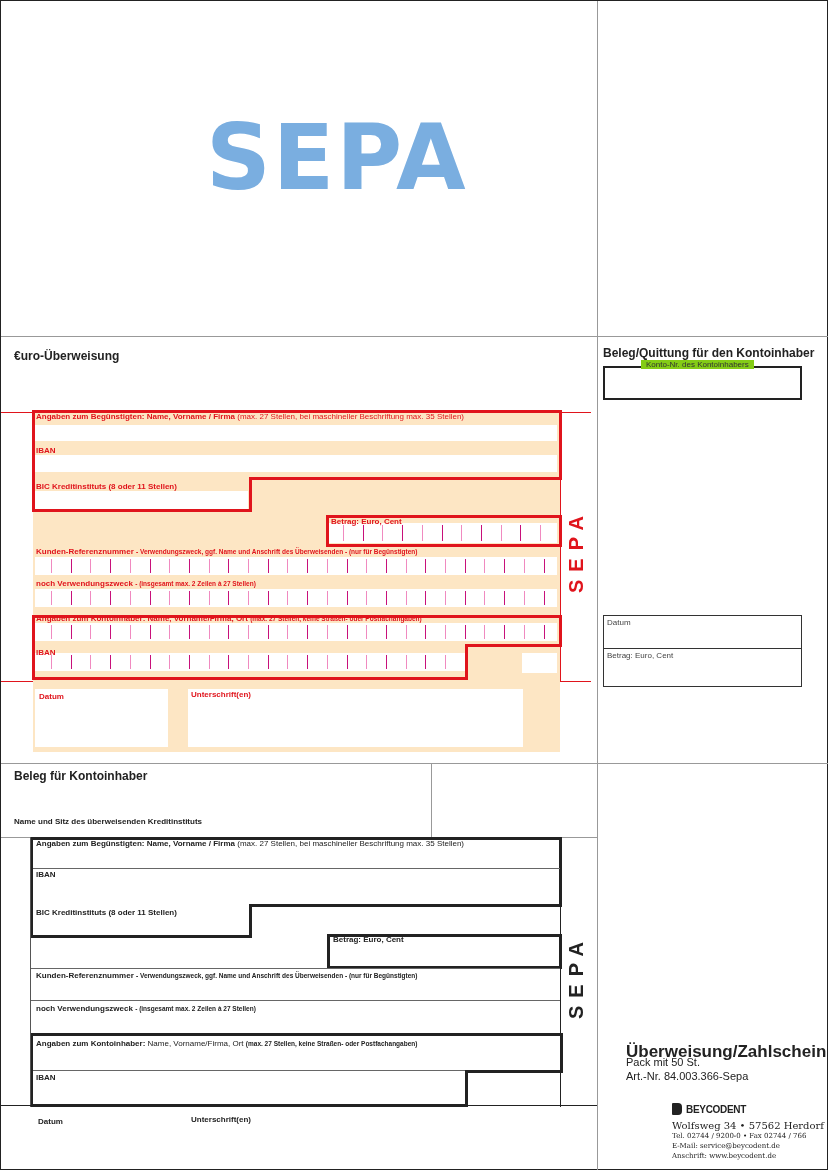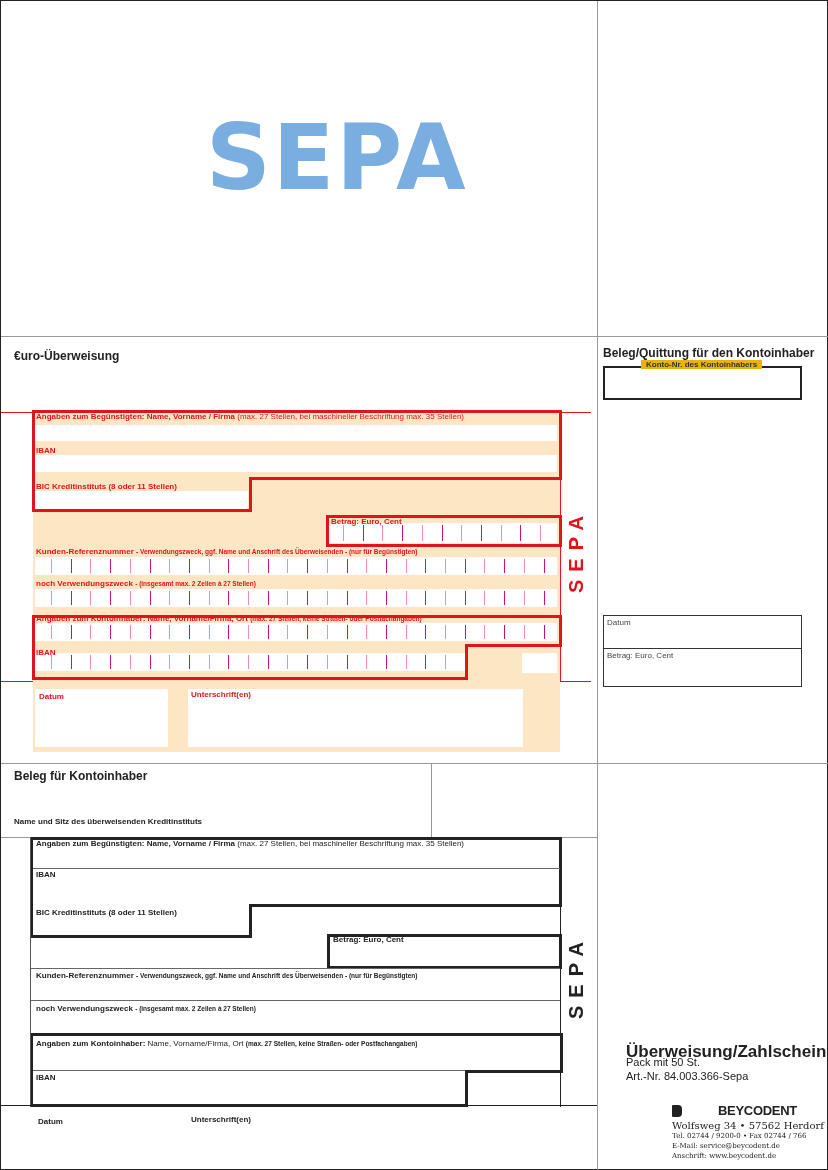--- a/index.html
+++ b/index.html
@@ -70,21 +70,21 @@
   <div class="lbl red" style="left:35px;top:578px;"><span>noch Verwendungszweck</span> <span class="s">- (insgesamt max. 2 Zeilen à 27 Stellen)</span></div>
   <div class="lbl red" style="left:35px;top:613px;"><span>Angaben zum Kontoinhaber: Name, Vorname/Firma, Ort</span> <span class="s">(max. 27 Stellen, keine Straßen- oder Postfachangaben)</span></div>
   <div class="lbl red" style="left:35px;top:647px;">IBAN</div>
   <div class="lbl red" style="left:38px;top:691px;">Datum</div>
   <div class="lbl red" style="left:190px;top:689px;">Unterschrift(en)</div>
 
   <div class="vsepa red" style="left:564px;top:592px;">SEPA</div>
 
   <div class="abs title" style="left:602px;top:345px;">Beleg/Quittung für den Kontoinhaber</div>
   <div class="abs" style="left:602px;top:365px;width:199px;height:34px;border:2px solid #222;"></div>
-  <div class="abs" style="left:640px;top:359px;padding:0 5px;background:#eab308;font-size:8px;font-weight:bold;color:#333;">Konto-Nr. des Kontoinhabers</div>
+  <div class="abs" style="left:640px;top:359px;padding:0 5px;background:#84cc16;font-size:8px;font-weight:normal;color:#333;">Konto-Nr. des Kontoinhabers</div>
 
   <div class="rcell" style="top:614px;height:34px;"><span>Datum</span></div>
   <div class="rcell" style="top:647px;height:39px;"><span>Betrag: Euro, Cent</span></div>
 
   <div class="abs title" style="left:13px;top:768px;">Beleg für Kontoinhaber</div>
   <div class="abs" style="left:430px;top:762px;width:1px;height:75px;background:#999;"></div>
   <div class="lbl" style="left:13px;top:816px;color:#222;">Name und Sitz des überweisenden Kreditinstituts</div>
   <div class="abs" style="left:0;top:836px;width:596px;height:1px;background:#999;"></div>
 
   <div class="boxk" style="left:29px;top:836px;width:532px;height:70px;border-bottom:none;"></div>
@@ -114,21 +114,21 @@
   <div class="lbl" style="left:190px;top:1114px;color:#222;">Unterschrift(en)</div>
 
   <div class="vsepa" style="left:564px;top:1018px;color:#222;">SEPA</div>
 
   <div class="abs" style="left:625px;top:1041px;font-size:17px;font-weight:bold;color:#222;">Überweisung/Zahlschein</div>
   <div class="abs" style="left:625px;top:1055px;font-size:11px;color:#222;text-align:right;">Pack mit 50 St.</div>
   <div class="abs" style="left:625px;top:1069px;font-size:11px;color:#222;">Art.-Nr. 84.003.366-Sepa</div>
 
   <div class="abs" style="left:671px;top:1102px;display:flex;align-items:center;gap:4px;">
     <span style="display:inline-block;width:10px;height:12px;background:#222;border-radius:1px 4px 4px 1px;"></span>
-    <span style="font-size:13px;font-weight:bold;color:#222;letter-spacing:-0.3px;margin-left:32px;">BEYCODENT</span>
+    <span style="font-size:10px;font-weight:bold;color:#222;letter-spacing:-0.3px;">BEYCODENT</span>
   </div>
   <div class="abs" style="left:671px;top:1119px;font-size:10px;color:#222;font-family:'DejaVu Serif',serif;white-space:nowrap;">Wolfsweg 34  •  57562 Herdorf</div>
   <div class="abs" style="left:671px;top:1131px;font-size:7px;color:#222;font-family:'DejaVu Serif',serif;white-space:nowrap;">Tel. 02744 / 9200-0  •  Fax 02744 / 766</div>
   <div class="abs" style="left:671px;top:1141px;font-size:7px;color:#222;font-family:'DejaVu Serif',serif;white-space:nowrap;">E-Mail: service@beycodent.de</div>
   <div class="abs" style="left:671px;top:1151px;font-size:7px;color:#222;font-family:'DejaVu Serif',serif;white-space:nowrap;">Anschrift: www.beycodent.de</div>
 <div class="abs" style="left: 342px; top: 524px; width: 1px; height: 16px; background: rgb(240, 138, 192);"></div>
     <div class="abs" style="left: 361.7px; top: 524px; width: 1px; height: 16px; background: rgb(200, 16, 122);"></div>
     <div class="abs" style="left: 381.4px; top: 524px; width: 1px; height: 16px; background: rgb(240, 138, 192);"></div>
     <div class="abs" style="left: 401.1px; top: 524px; width: 1px; height: 16px; background: rgb(200, 16, 122);"></div>
     <div class="abs" style="left: 420.8px; top: 524px; width: 1px; height: 16px; background: rgb(240, 138, 192);"></div>

